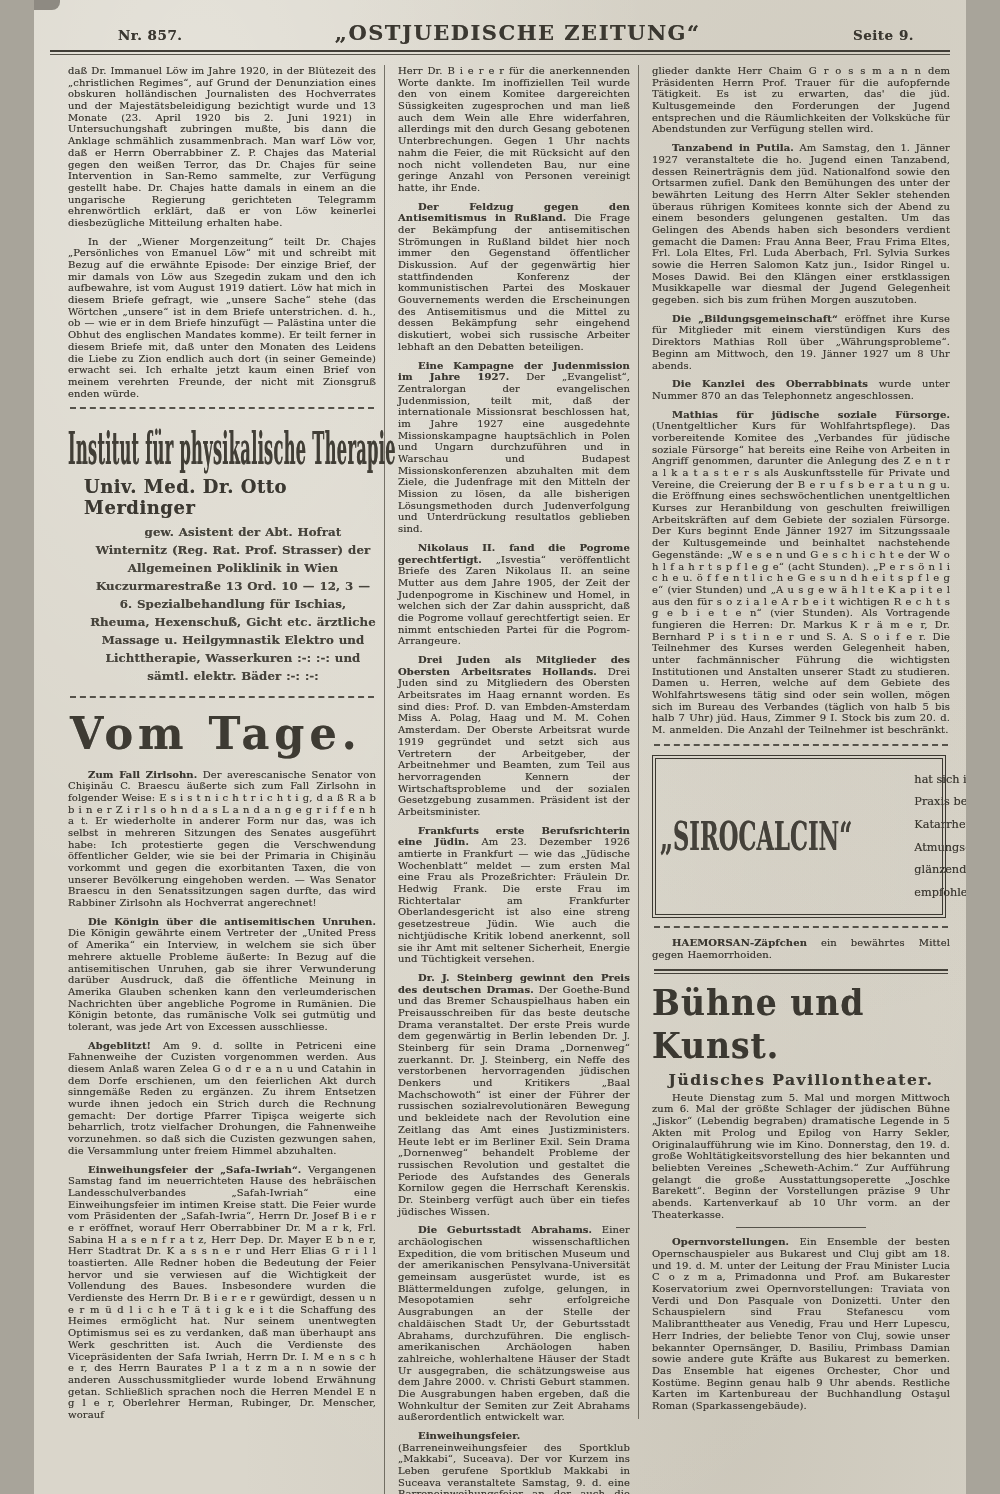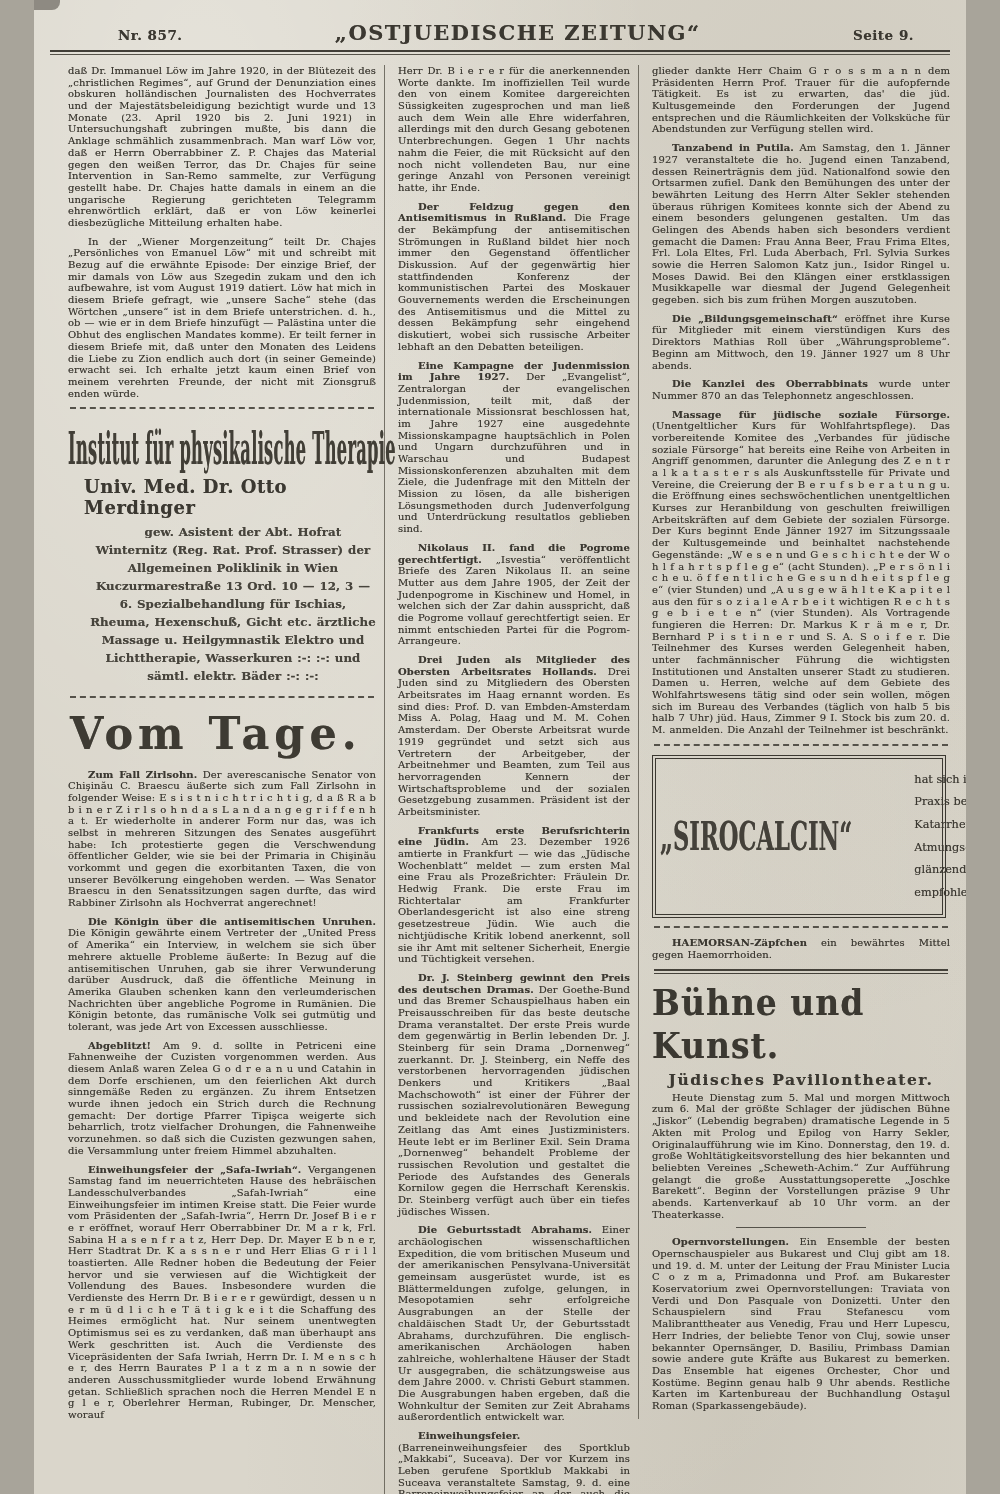--- a/index.html
+++ b/index.html
@@ -153,21 +153,21 @@
       </p>
       <p class="bt">
         <b class="lead">Die „Bildungsgemeinschaft“</b>
         <span>eröffnet ihre Kurse für Mitglieder mit einem vierstündigen Kurs des Direktors Mathias Roll über „Währungsprobleme“. Beginn am Mittwoch, den 19. Jänner 1927 um 8 Uhr abends.</span>
       </p>
       <p class="bt">
         <b class="lead">Die Kanzlei des Oberrabbinats</b>
         <span>wurde unter Nummer 870 an das Telephonnetz angeschlossen.</span>
       </p>
       <p class="bt">
-        <b class="lead">Massage für jüdische soziale Fürsorge.</b>
+        <b class="lead">Mathias für jüdische soziale Fürsorge.</b>
         <span>(Unentgeltlicher Kurs für Wohlfahrtspflege). Das vorbereitende Komitee des „Verbandes für jüdische soziale Fürsorge“ hat bereits eine Reihe von Arbeiten in Angriff genommen, darunter die Anlegung des Z e n t r a l k a t a s t e r s als Auskunftsstelle für Private und Vereine, die Creierung der B e r u f s b e r a t u n g u. die Eröffnung eines sechswöchentlichen unentgeltlichen Kurses zur Heranbildung von geschulten freiwilligen Arbeitskräften auf dem Gebiete der sozialen Fürsorge. Der Kurs beginnt Ende Jänner 1927 im Sitzungssaale der Kultusgemeinde und beinhaltet nachstehende Gegenstände: „W e s e n und G e s c h i c h t e der W o h l f a h r t s p f l e g e“ (acht Stunden). „P e r s ö n l i c h e u. ö f f e n t l i c h e G e s u n d h e i t s p f l e g e“ (vier Stunden) und „A u s g e w ä h l t e K a p i t e l aus den für s o z i a l e A r b e i t wichtigen R e c h t s g e b i e t e n“ (vier Stunden). Als Vortragende fungieren die Herren: Dr. Markus K r ä m e r, Dr. Bernhard P i s t i n e r und S. A. S o i f e r. Die Teilnehmer des Kurses werden Gelegenheit haben, unter fachmännischer Führung die wichtigsten Institutionen und Anstalten unserer Stadt zu studieren. Damen u. Herren, welche auf dem Gebiete des Wohlfahrtswesens tätig sind oder sein wollen, mögen sich im Bureau des Verbandes (täglich von halb 5 bis halb 7 Uhr) jüd. Haus, Zimmer 9 I. Stock bis zum 20. d. M. anmelden. Die Anzahl der Teilnehmer ist beschränkt.</span>
       </p>
 
       <div class="dash-rule"></div>
 
       <div class="siro">
         <div class="siro-name-wrap">
           <span class="siro-name">„SIROCALCIN“</span>
         </div>
         <div class="siro-claim">hat sich in der Praxis bei allen Katarrhen d. Atmungsorgane glänzend empfohlen.</div>

